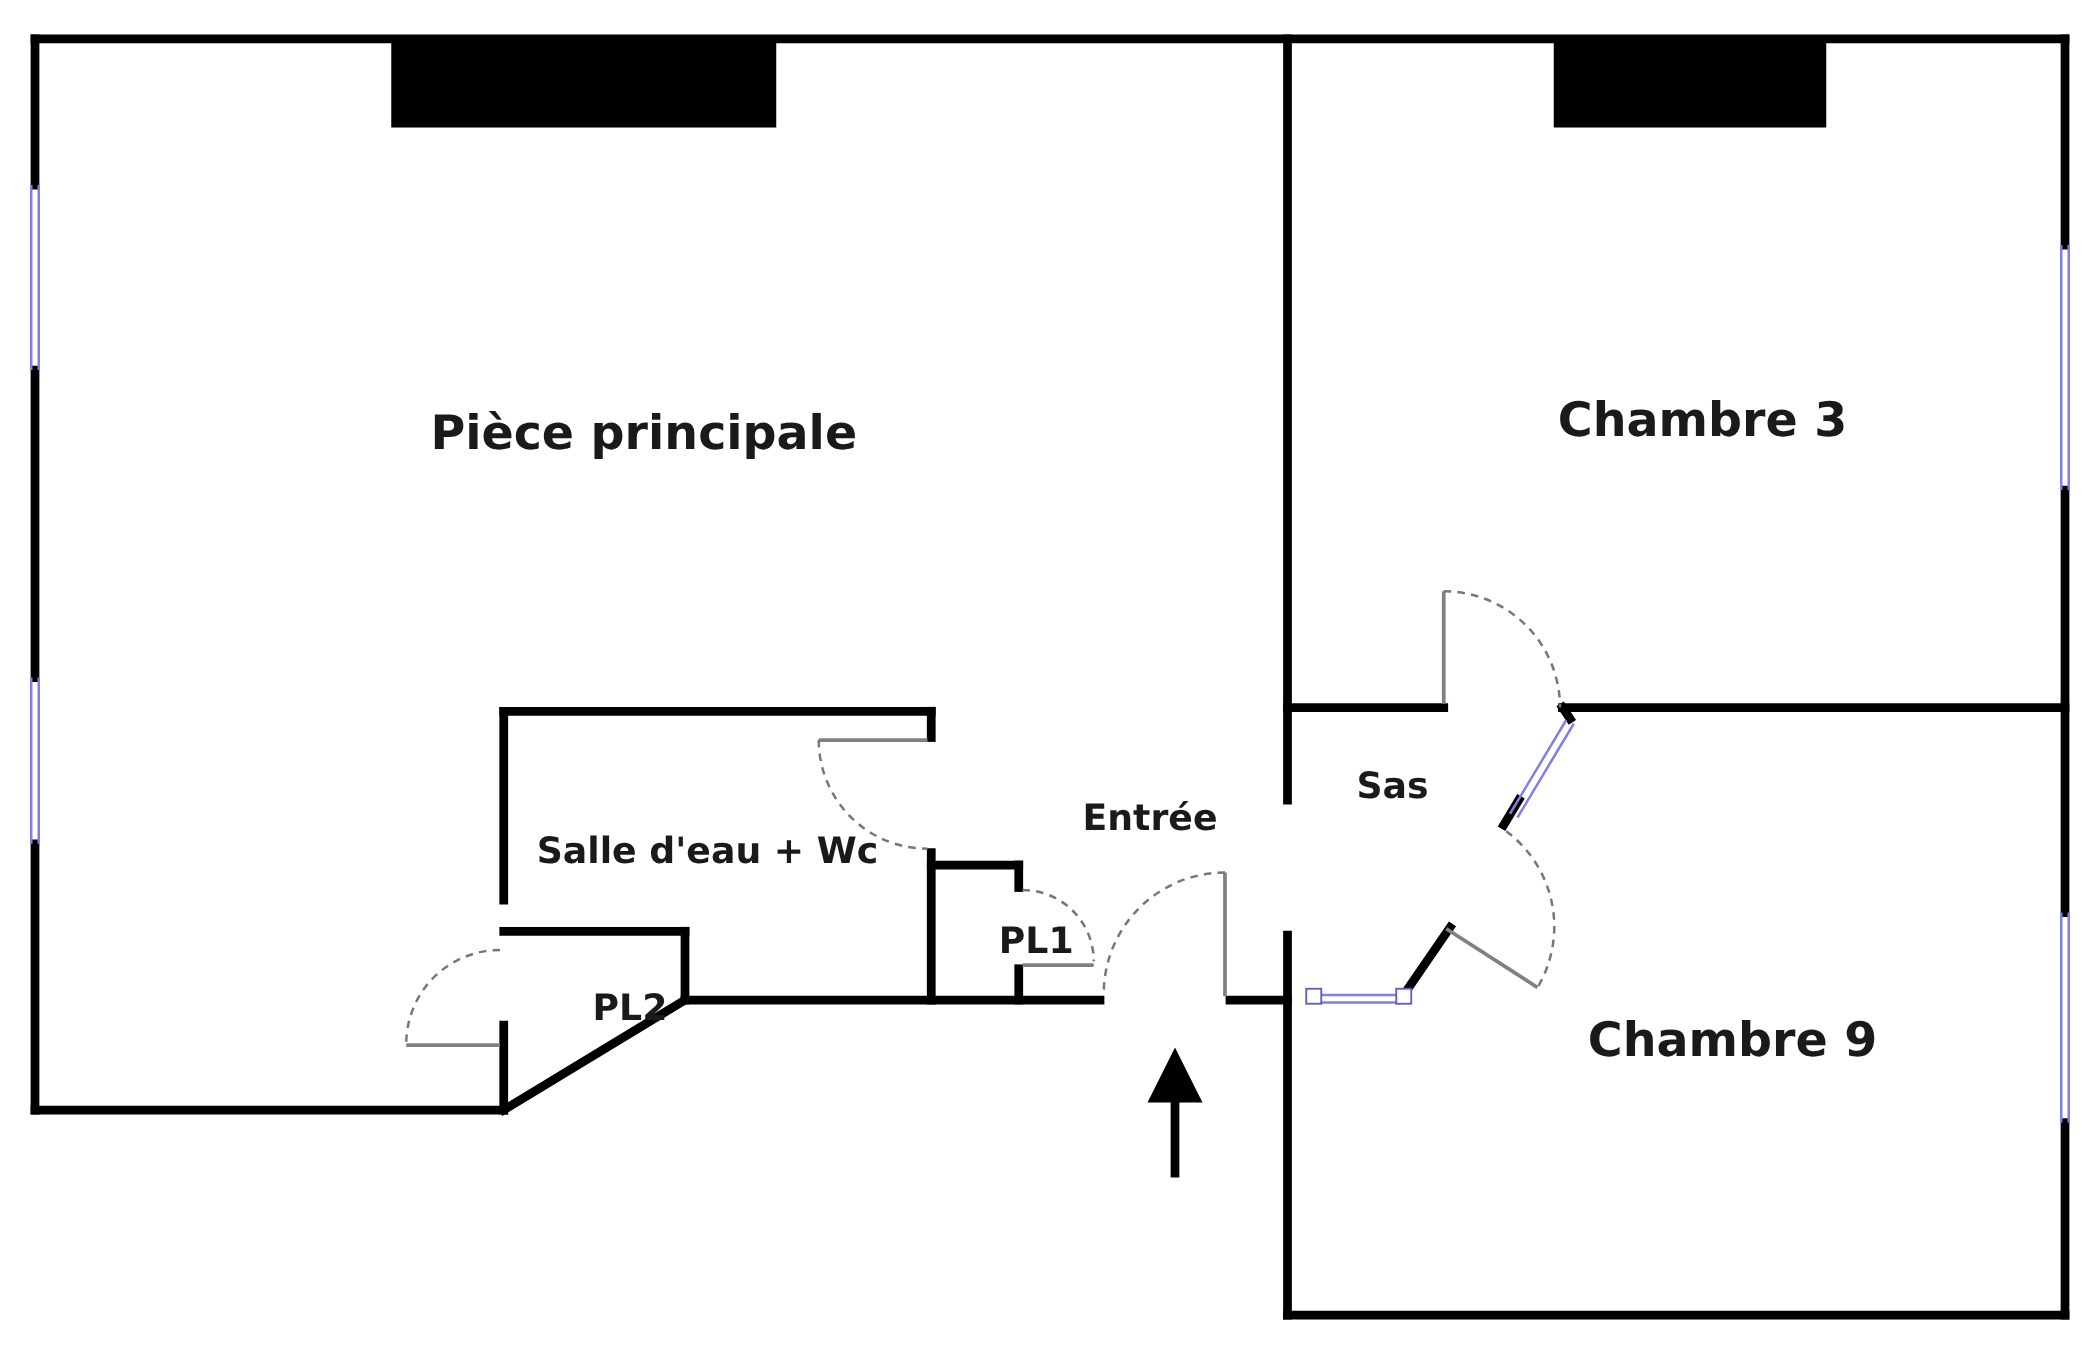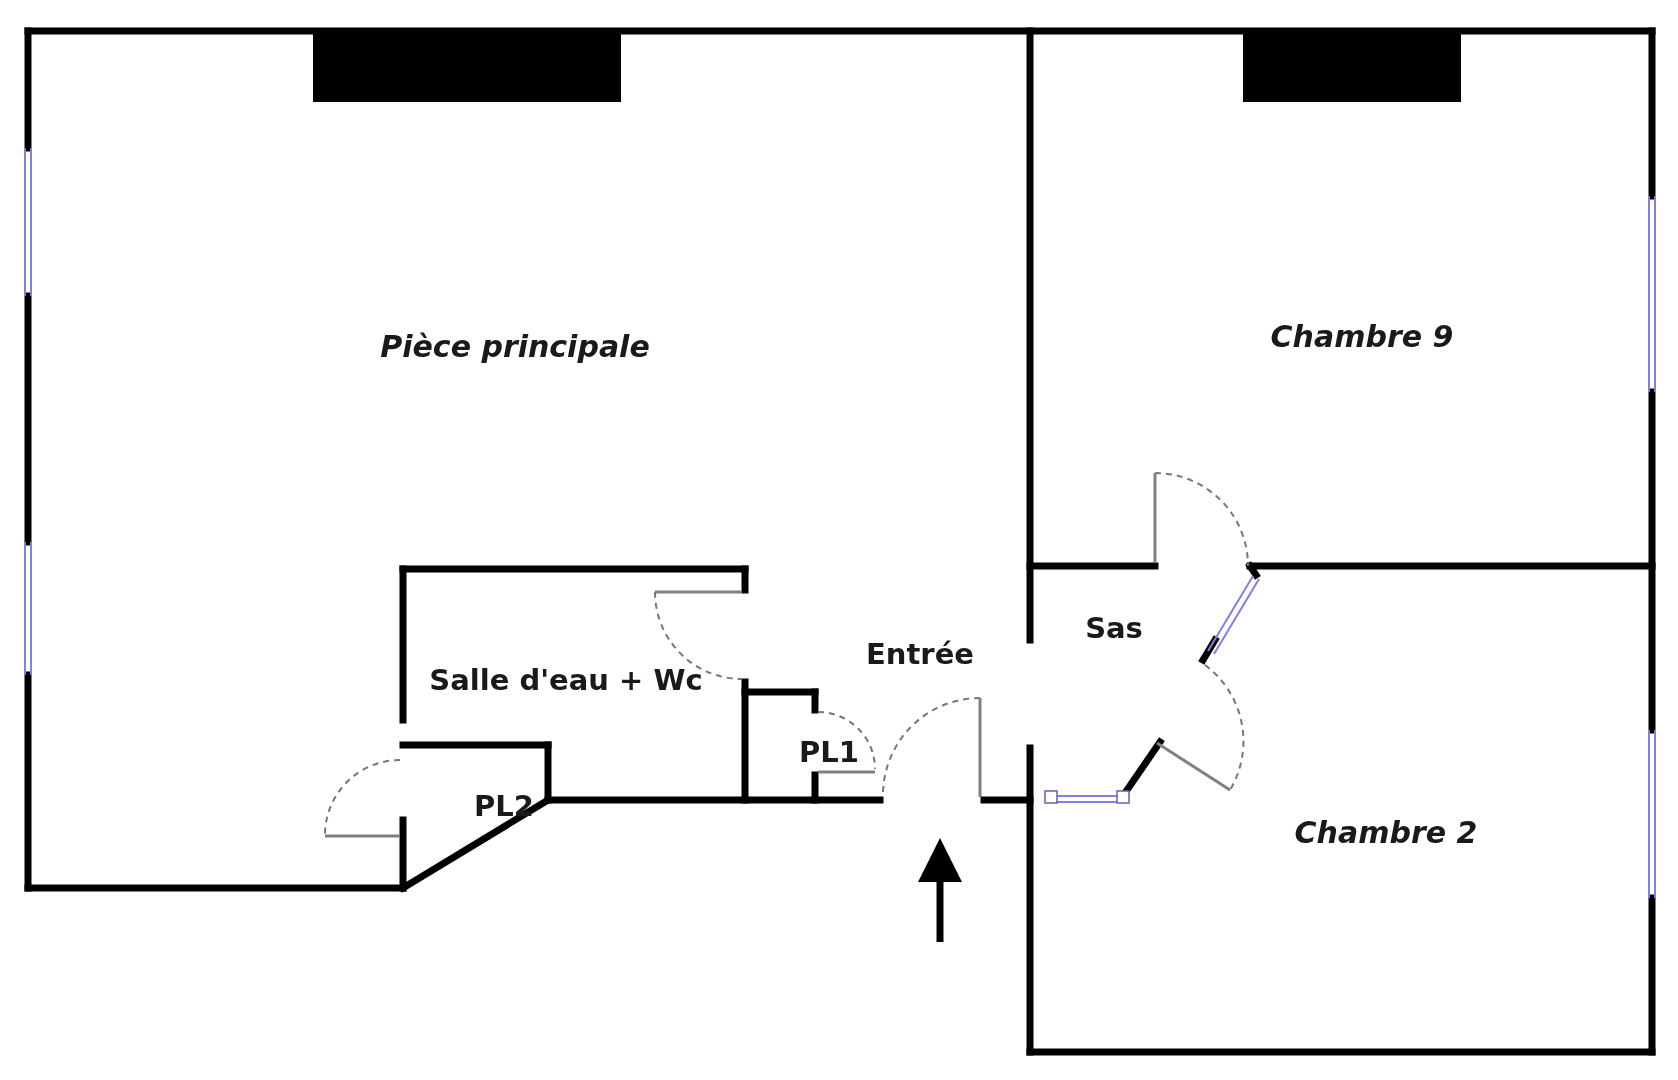--- a/index.html
+++ b/index.html
@@ -6,21 +6,21 @@
     body { width: 1678px; height: 1080px; position: relative; overflow: hidden; }
     svg.plan { position: absolute; left: 0; top: 0; }
     .label {
       position: absolute;
       font-family: "DejaVu Sans", sans-serif;
       font-weight: bold;
       color: #1a1a1a;
       white-space: nowrap;
       transform: translate(-50%, -50%);
     }
-    .lbl-lg { font-size: 30px; font-style: italic; }
+    .lbl-lg { font-size: 38px; }
     .lbl-md { font-size: 29px; }
   </style>
 </head>
 <body>
 
 <svg class="plan" width="1678" height="1080" viewBox="0 0 1678 1080" xmlns="http://www.w3.org/2000/svg">
 
   <g stroke="#000" stroke-width="7" fill="none" stroke-linecap="square">
 
     <line x1="28" y1="31" x2="1652" y2="31"></line>
@@ -106,19 +106,19 @@
     <path d="M1205 665 A 95 95 0 0 1 1230 790"></path>
   </g>
 
   <g>
     <line x1="940" y1="942" x2="940" y2="880" stroke="#000" stroke-width="7"></line>
     <polygon points="940,838 918,882 962,882" fill="#000"></polygon>
   </g>
 </svg>
 
 <div class="label lbl-lg" style="left:515px; top:346px;">Pièce principale</div>
-<div class="label lbl-lg" style="left:1362px; top:336px;">Chambre 9</div>
-<div class="label lbl-lg" style="left:1386px; top:832px;">Chambre 2</div>
+<div class="label lbl-lg" style="left:1362px; top:336px;">Chambre 3</div>
+<div class="label lbl-lg" style="left:1386px; top:832px;">Chambre 9</div>
 <div class="label lbl-md" style="left:566px; top:680px;text-align:center;">Salle d'eau + Wc</div>
 <div class="label lbl-md" style="left:920px; top:654px;">Entrée</div>
 <div class="label lbl-md" style="left:1114px; top:628px;">Sas</div>
 <div class="label lbl-md" style="left:783px; top:752px;margin-left:46px;">PL1</div>
 <div class="label lbl-md" style="left:459px; top:806px;margin-left:45px;">PL2</div>
 
 </body></html>

